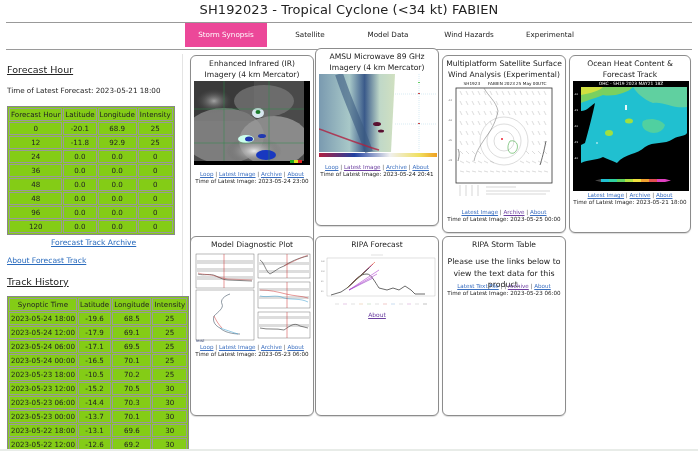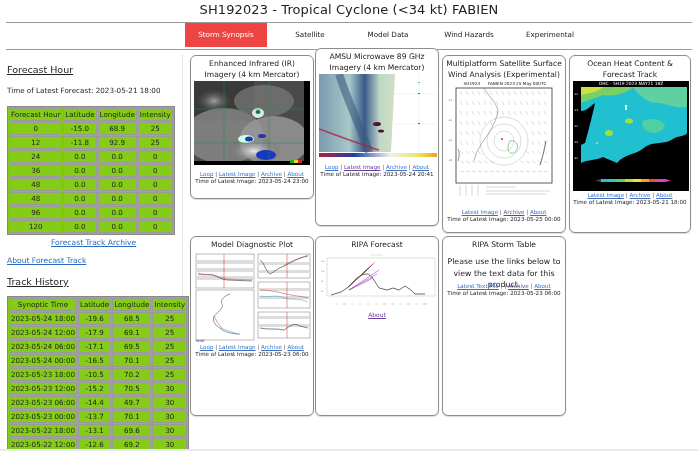--- a/index.html
+++ b/index.html
@@ -13,21 +13,21 @@
     }
     .title-rule { position: absolute; left: 6px; right: 6px; top: 22px; height: 1px; background: #999; }
 
     .nav {
       position: absolute; left: 0; top: 23px; width: 698px; height: 26px;
     }
     .nav-item {
       position: absolute; top: 0; height: 24px; font-size: 7.2px; line-height: 24px;
       text-align: center; color: #222; cursor: pointer;
     }
-    .nav-item.active { background: #ef4444; color: #fff; }
+    .nav-item.active { background: #ec4899; color: #fff; }
     .nav-rule { position: absolute; left: 6px; right: 6px; top: 49px; height: 1px; background: #9a9a9a; }
     .sidebar-divider { position: absolute; left: 182px; top: 54px; width: 1px; height: 397px; background: #e4e4e4; }
 
     .section-heading {
       position: absolute; left: 7px; font-size: 9.5px; color: #222; text-decoration: underline;
     }
     .forecast-time { position: absolute; left: 7px; top: 86px; font-size: 7.2px; color: #222; }
 
     table.data-table {
       position: absolute; border-collapse: separate; border-spacing: 1px;
@@ -85,21 +85,21 @@
     <tr>
       <th>Forecast Hour</th>
       <th>Latitude</th>
       <th>Longitude</th>
       <th>Intensity</th>
     </tr>
   </thead>
   <tbody>
     <tr>
         <td>0</td>
-        <td>-15.0</td>
+        <td>-20.1</td>
         <td>68.9</td>
         <td>25</td>
       </tr>
     <tr>
         <td>12</td>
         <td>-11.8</td>
         <td>92.9</td>
         <td>25</td>
       </tr>
     <tr>
@@ -187,21 +187,21 @@
       </tr>
     <tr>
         <td>2023-05-23 12:00</td>
         <td>-15.2</td>
         <td>70.5</td>
         <td>30</td>
       </tr>
     <tr>
         <td>2023-05-23 06:00</td>
         <td>-14.4</td>
-        <td>49.7</td>
+        <td>70.3</td>
         <td>30</td>
       </tr>
     <tr>
         <td>2023-05-23 00:00</td>
         <td>-13.7</td>
         <td>70.1</td>
         <td>30</td>
       </tr>
     <tr>
         <td>2023-05-22 18:00</td>
@@ -212,21 +212,21 @@
     <tr>
         <td>2023-05-22 12:00</td>
         <td>-12.6</td>
         <td>69.2</td>
         <td>30</td>
       </tr>
 
   </tbody>
 </table>
 
-<div class="panel" style="left:190px;top:55px;width:124px;height:144px;">
+<div class="panel" style="left:190px;top:55px;width:124px;height:200px;">
   <div class="panel-title">Enhanced Infrared (IR) Imagery (4 km Mercator)</div>
   <div class="panel-img" style="left:3px;top:25px;width:116px;height:84px;background:#111;">
     <svg width="116" height="84" viewBox="0 0 116 84">
       <defs>
         <radialGradient id="cl1" cx="50%" cy="50%" r="50%">
             <stop offset="0%" stop-color="#e8e8e8"></stop>
             <stop offset="100%" stop-color="#555" stop-opacity="0"></stop>
           </radialGradient>
       </defs>
       <rect x="0" y="0" width="112" height="84" fill="#4a4a4a"></rect>

